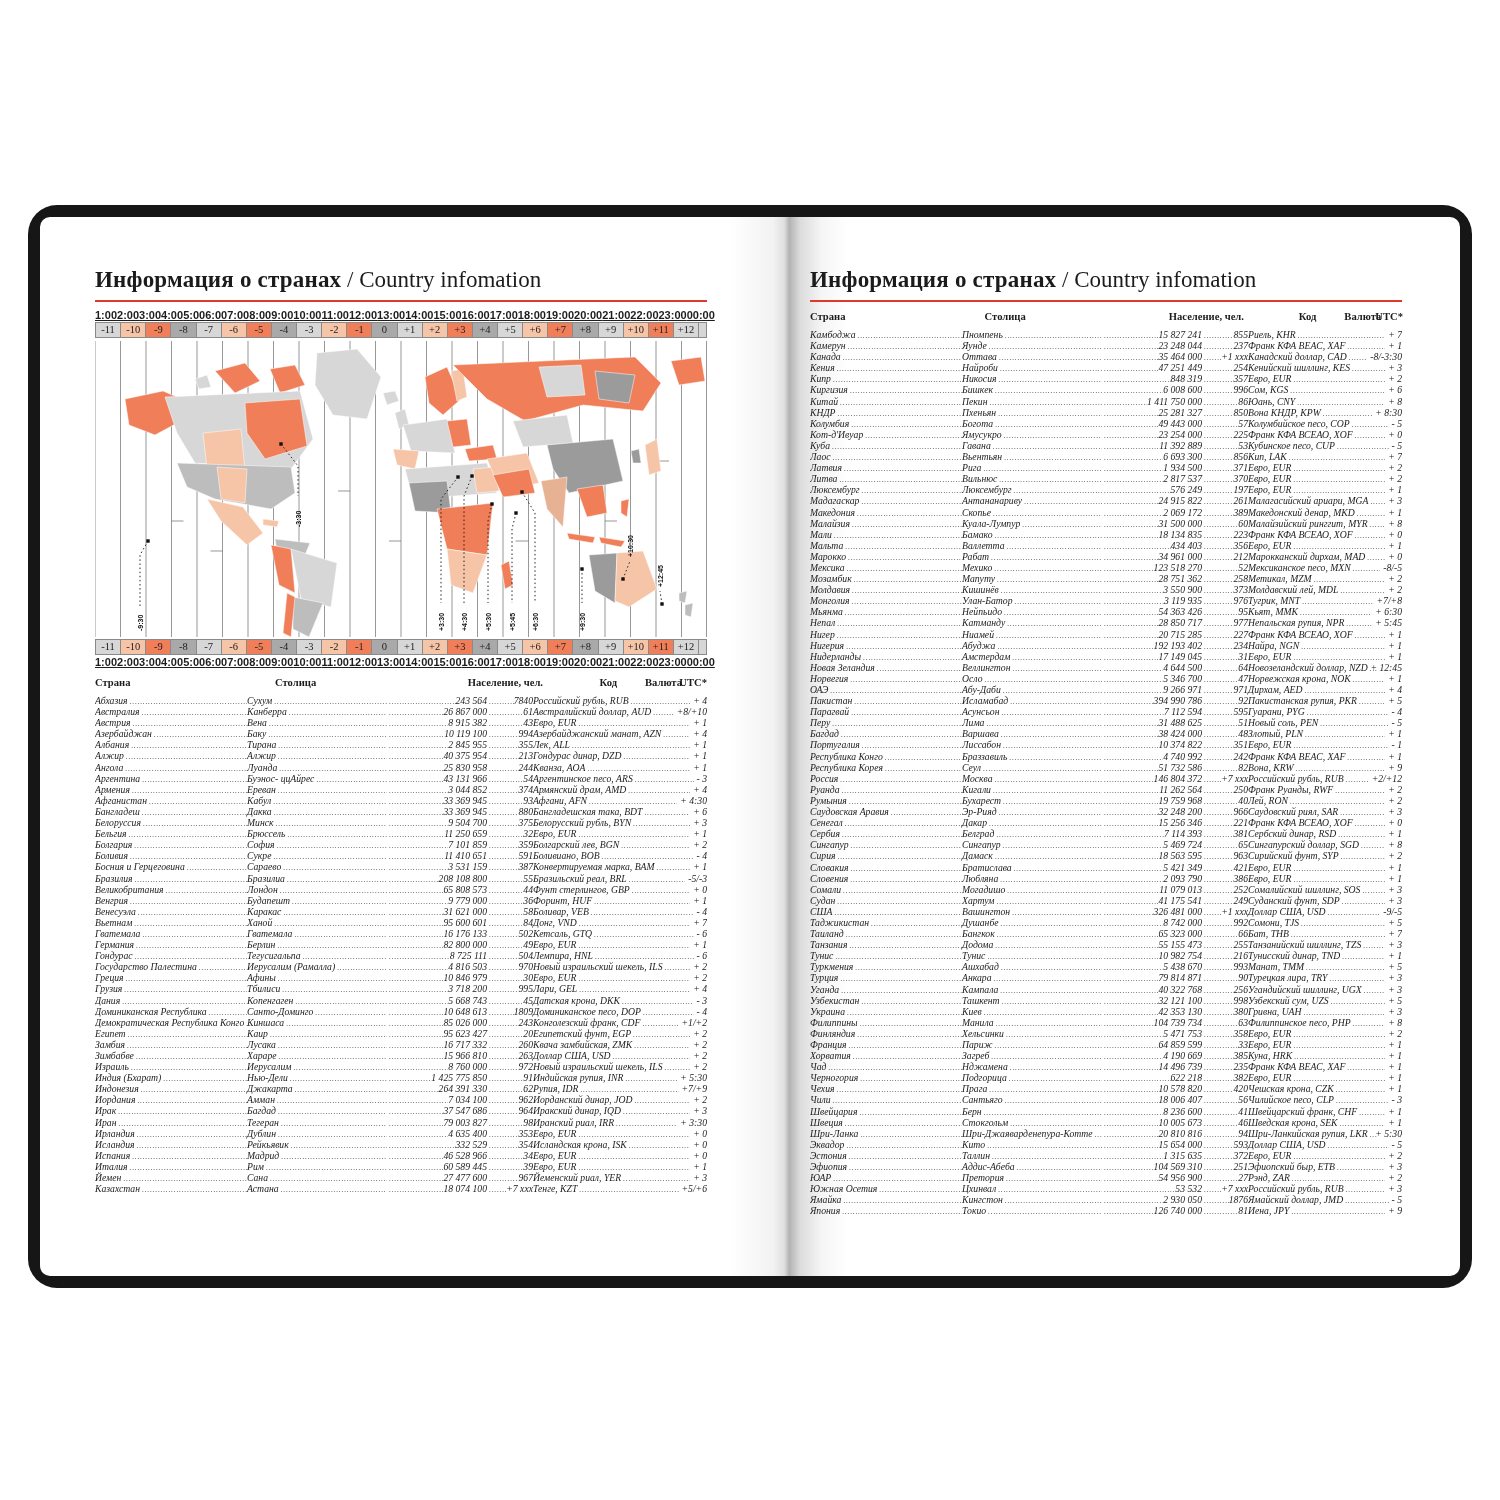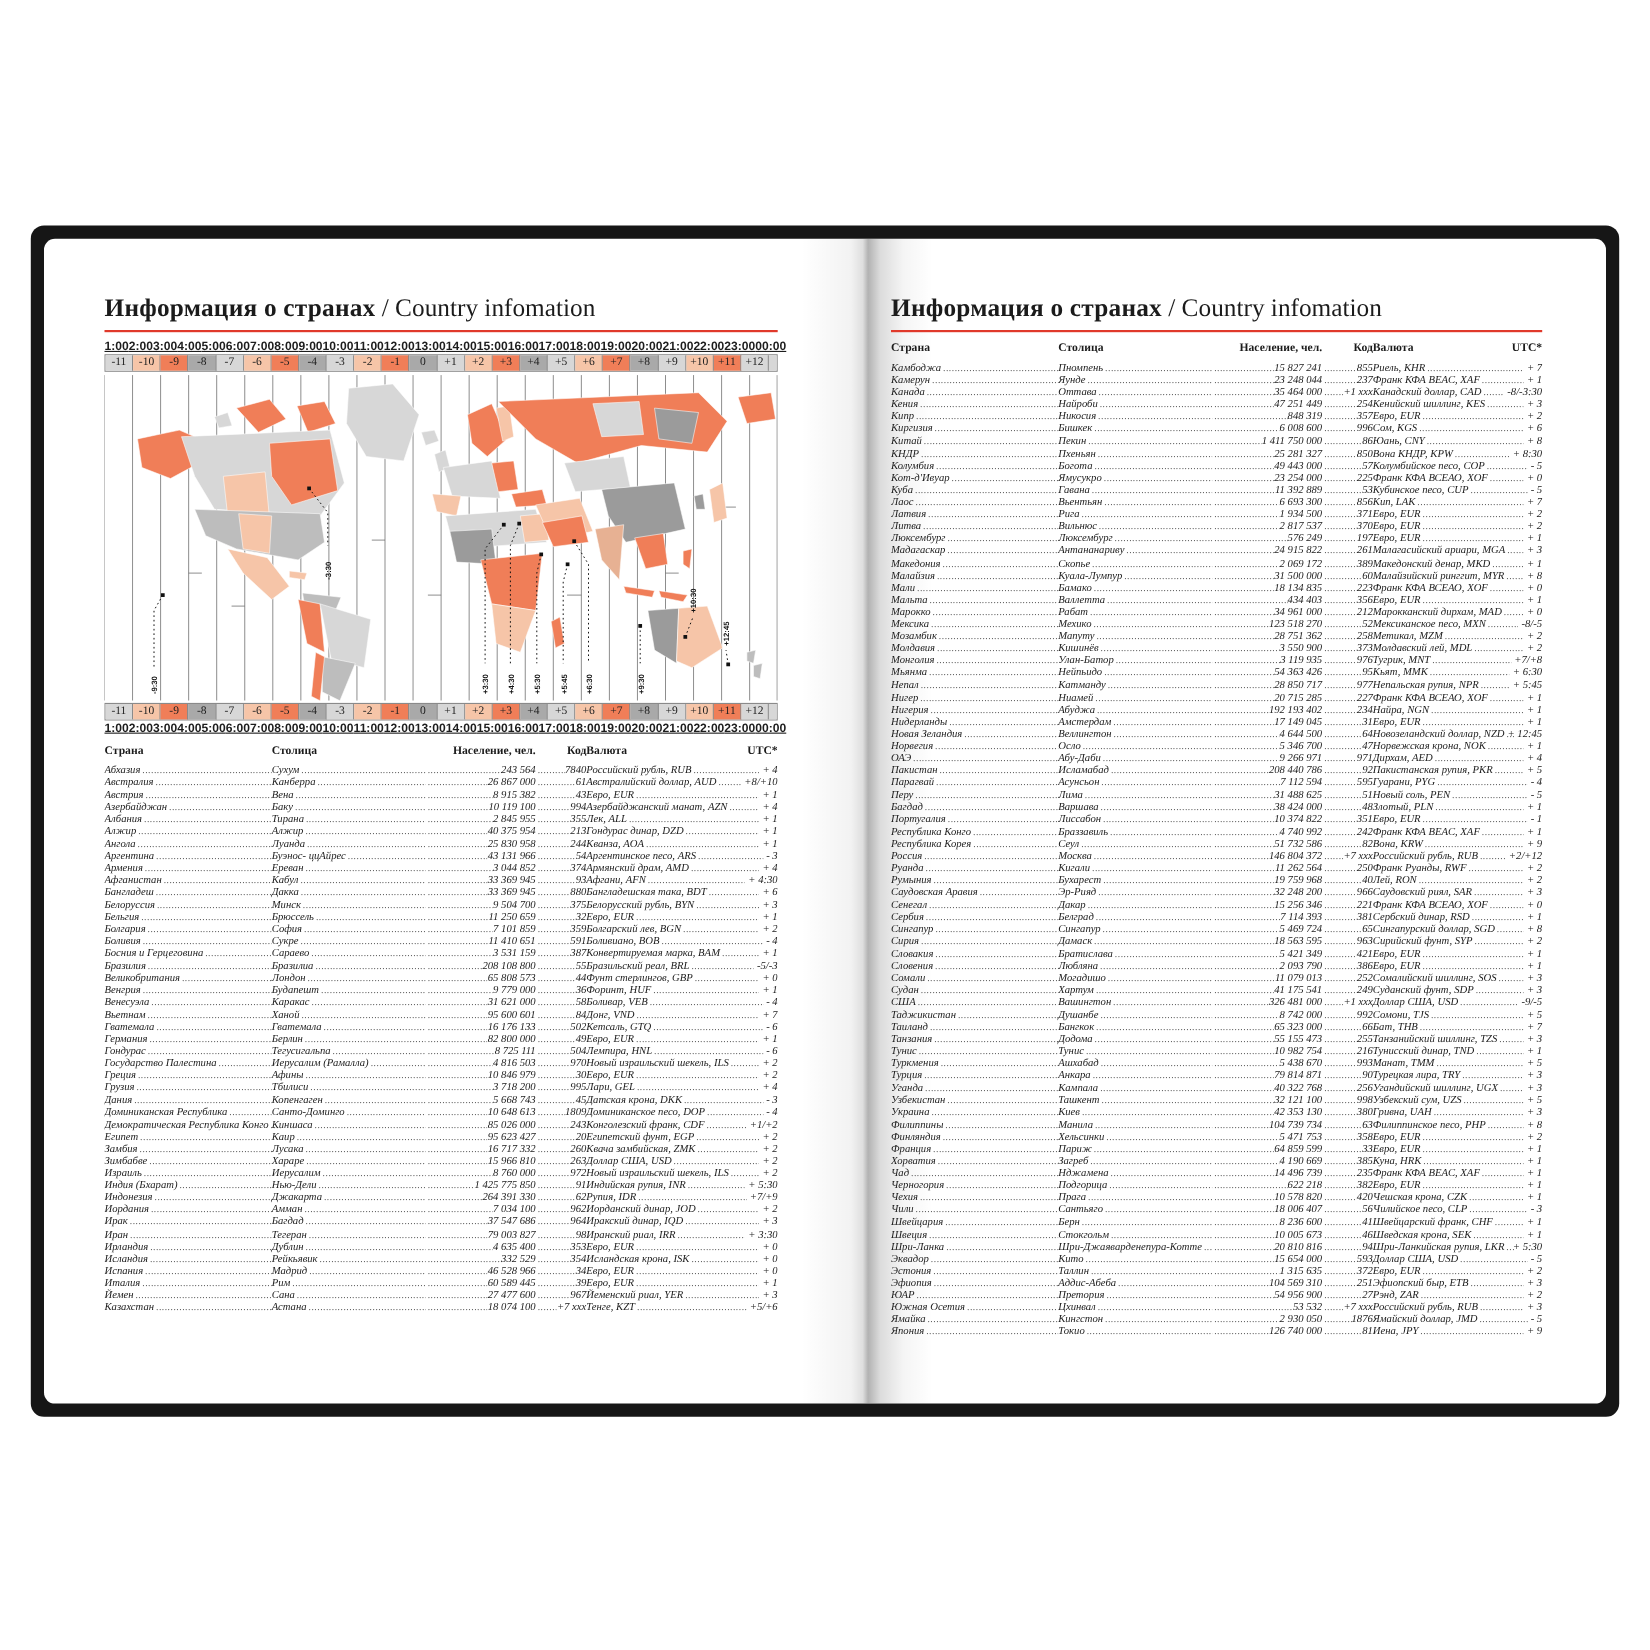--- a/index.html
+++ b/index.html
@@ -1,17 +1,17 @@
 <!DOCTYPE html>
 <html style="--accent: #e0392b;"><head>
 <meta charset="utf-8">
 <style>
   html,body{margin:0;padding:0;background:#ffffff;}
   body{width:1500px;height:1500px;position:relative;font-family:"Liberation Serif",serif;color:#1b1b1b;}
-  .book{position:absolute;left:28px;top:205px;width:1444px;height:1083px;background:#161616;border-radius:12px;}
+  .book{position:absolute;left:28px;top:205px;width:1444px;height:1083px;background:#161616;border-radius:29px;}
   .pages{position:absolute;left:12px;top:12px;width:1420px;height:1059px;background:#ffffff;border-radius:10px;overflow:hidden;}
   .gutter{position:absolute;left:688px;top:0;width:120px;height:100%;pointer-events:none;
     background:linear-gradient(90deg,rgba(0,0,0,0) 0%,rgba(0,0,0,0.05) 38%,rgba(0,0,0,0.13) 47%,rgba(0,0,0,0.30) 51%,rgba(0,0,0,0.14) 60%,rgba(0,0,0,0.04) 78%,rgba(0,0,0,0) 100%);}
   .page{position:absolute;top:50px;}
   .page.left{left:55px;width:612px;}
   .page.right{left:770px;width:592px;}
   .title{font-size:23px;line-height:26px;border-bottom:2px solid var(--accent,#e0392b);padding-bottom:7px;white-space:nowrap;}
   .t-ru{font-weight:bold;letter-spacing:0.2px;}
   .t-sep,.t-en{font-weight:normal;}
   .tz-times{display:flex;margin-top:7px;font-family:"Liberation Sans",sans-serif;font-size:11px;font-weight:bold;color:#1d1d1d;text-decoration:underline;}
@@ -24,21 +24,21 @@
   .m-or{fill:#f07e58;stroke:#ffffff;stroke-width:0.5;}
   .m-pe{fill:#f6c5a8;stroke:#ffffff;stroke-width:0.5;}
   .m-pd{fill:#e7b193;stroke:#ffffff;stroke-width:0.5;}
   .m-lg{fill:#d7d7d7;stroke:#ffffff;stroke-width:0.5;}
   .m-mg{fill:#bdbdbd;stroke:#ffffff;stroke-width:0.5;}
   .m-dg{fill:#9b9b9b;stroke:#ffffff;stroke-width:0.5;}
   .grid{stroke:#6b6b6b;stroke-width:0.7;fill:none;}
   .ann{stroke:#111;stroke-width:0.9;stroke-dasharray:1.5 2.6;fill:none;}
   .ann-dot{fill:#111;}
   .map-label{font-family:"Liberation Sans",sans-serif;font-size:7px;font-weight:bold;fill:#111;}
-  .thead{display:flex;font-weight:bold;font-size:10.6px;margin-top:9px;margin-bottom:7px;align-items:baseline;}
+  .thead{display:flex;font-weight:bold;font-size:10.6px;margin-top:9px;margin-bottom:7px;align-items:baseline;gap:28px;}
   .tbody{display:block;font-style:italic;}
   .trow{display:flex;align-items:baseline;font-size:9.7px;line-height:11.1px;height:11.1px;overflow:hidden;}
   .cell{display:flex;min-width:0;align-items:baseline;}
   .col-country{width:152px;}
   .col-capital{width:140px;}
   .col-pop{width:100px;justify-content:flex-end;}
   .col-code{width:46px;justify-content:flex-end;}
   .col-cur{flex:1;}
   .col-utc{padding-left:3px;white-space:nowrap;}
   .hd.col-pop,.hd.col-code{justify-content:flex-end;}
@@ -2260,21 +2260,21 @@
             <span class="cell col-country">
               <span class="ct">Пакистан</span>
               <span class="fill"></span>
             </span>
             <span class="cell col-capital">
               <span class="ct">Исламабад</span>
               <span class="fill"></span>
             </span>
             <span class="cell col-pop">
               <span class="fill"></span>
-              <span class="ct">208 440 786</span>
+              <span class="ct">394 990 786</span>
             </span>
             <span class="cell col-code">
               <span class="fill"></span>
               <span class="ct">92</span>
             </span>
             <span class="cell col-cur">
               <span class="ct">Пакистанская рупия, PKR</span>
               <span class="fill"></span>
             </span>
             <span class="cell col-utc">

